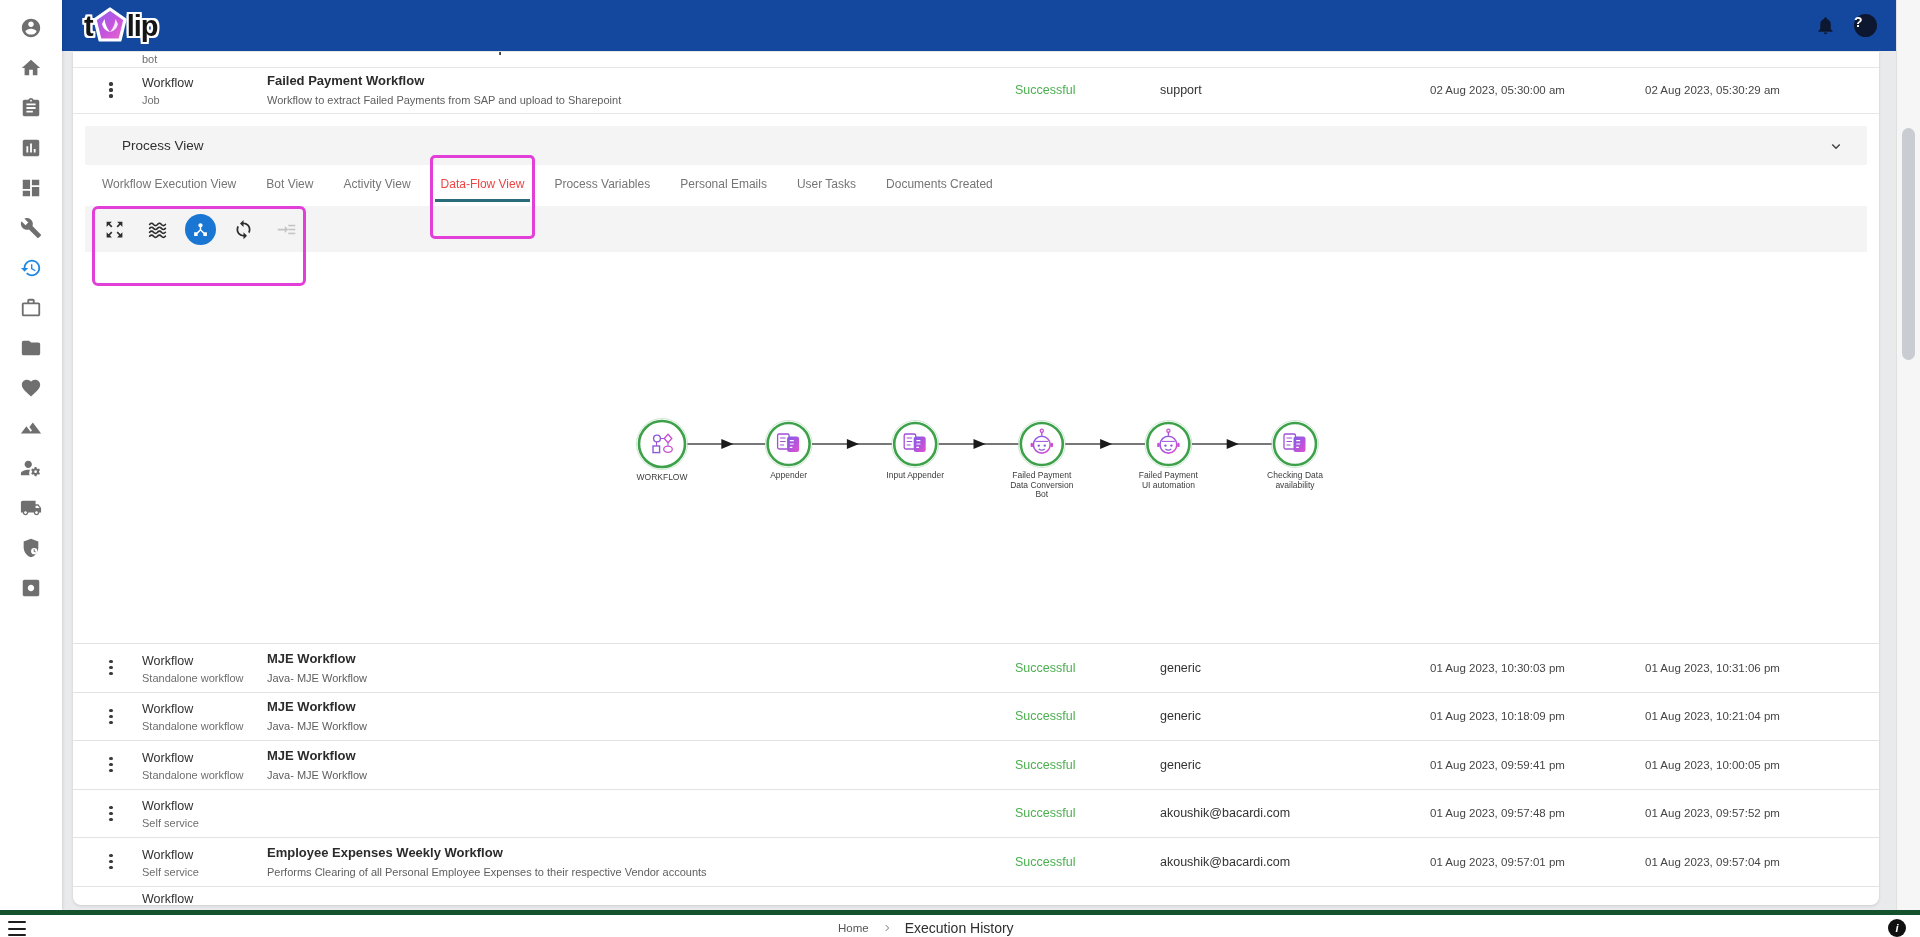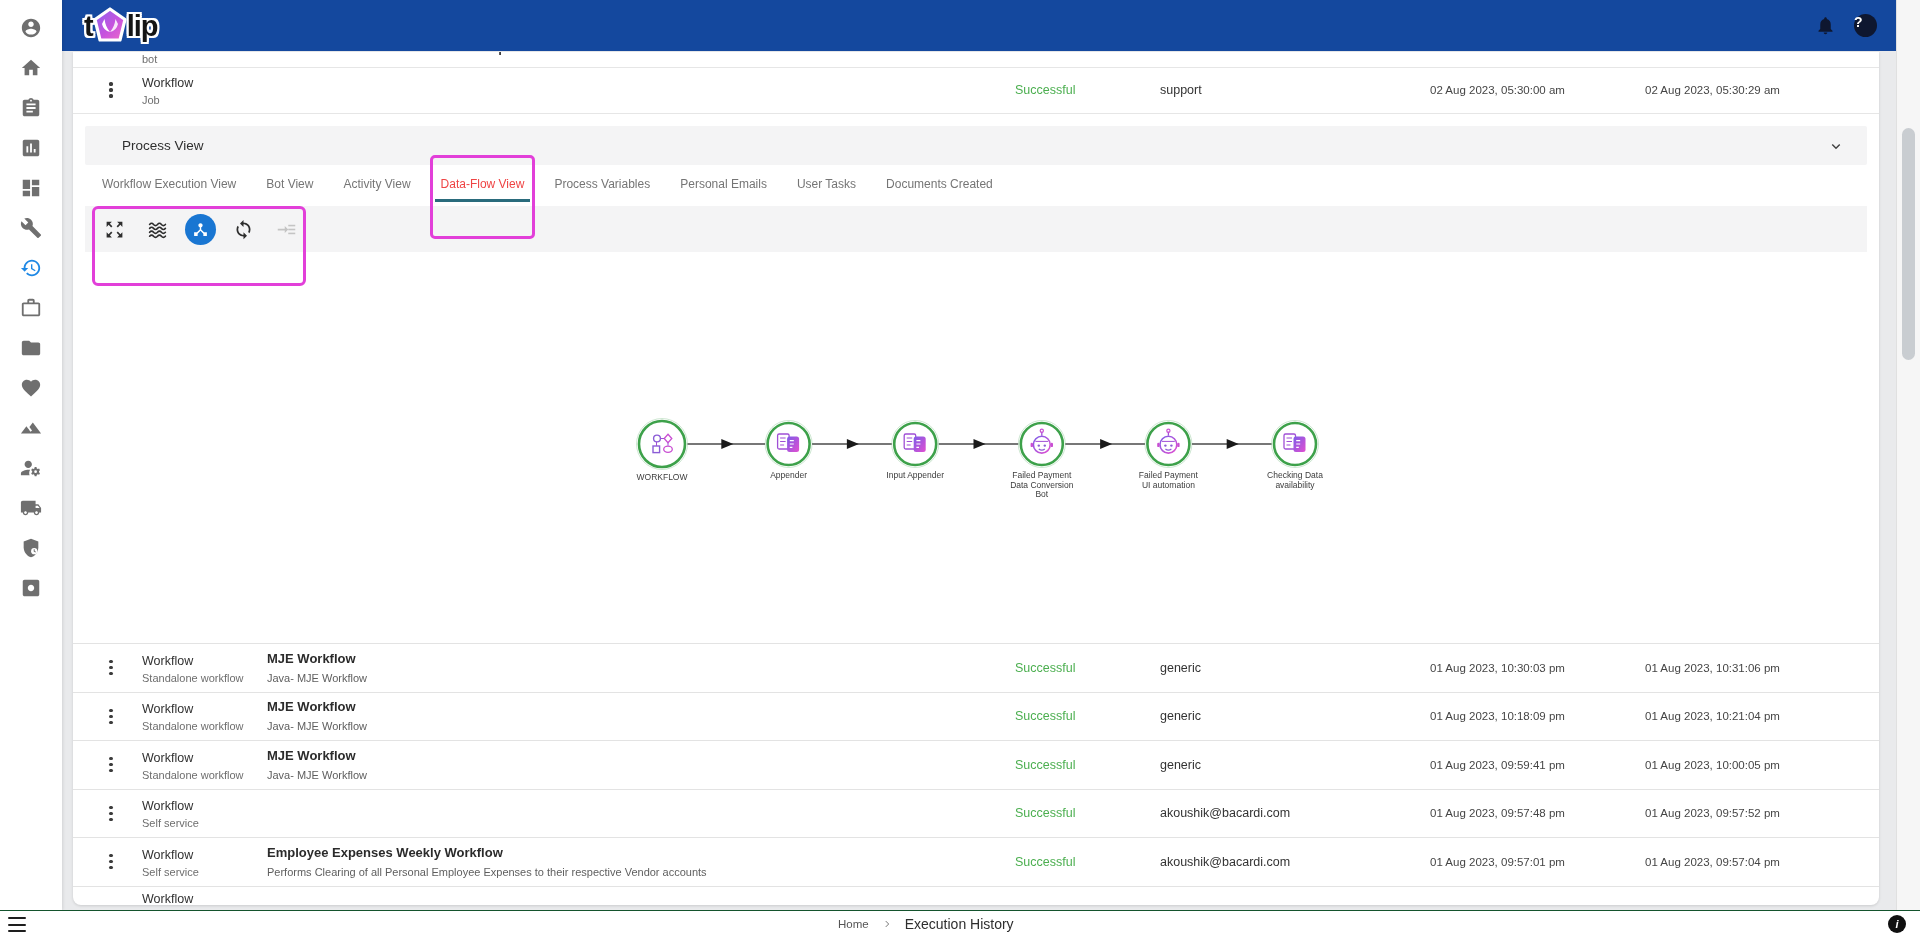--- a/index.html
+++ b/index.html
@@ -60,21 +60,21 @@
   .tbbtn svg{fill:#2E2E2E}
   .tbbtn.active{width:31px;height:31px;border-radius:50%;background:var(--accent);margin:0 1.5px}
   .tbbtn.active svg{fill:#fff}
   .tbbtn.disabled svg{fill:#C4C4C4}
   .anno-toolbar{position:absolute;left:19px;top:154px;width:214px;height:80px;border:3.5px solid var(--magenta);border-radius:6px;pointer-events:none;z-index:6}
   #flow{position:absolute;left:0;top:200px}
 
   
   #scrollstrip{position:absolute;right:0;top:0;width:24px;height:910px;background:#F6F6F6;border-left:1px solid #E0E0E0;z-index:25}
   #scrollthumb{position:absolute;left:5px;top:128px;width:13px;height:232px;background:#C9CDD1;border-radius:7px;cursor:pointer}
-  #footer{position:absolute;left:0;top:910px;width:1920px;height:27px;background:#fff;border-top:1px solid #14532d;z-index:40}
+  #footer{position:absolute;left:0;top:910px;width:1920px;height:27px;background:#fff;border-top:5px solid #14532d;z-index:40}
   #hamb{position:absolute;left:8px;top:6px;width:18px;height:15px;display:flex;flex-direction:column;justify-content:space-between;cursor:pointer}
   #hamb i{display:block;height:2px;background:#1E1E1E;border-radius:1px}
   #crumbs{position:absolute;left:838px;top:0;height:26px;display:flex;align-items:center;gap:13px}
   .crumb-home{font-size:11.5px;color:#555;cursor:pointer}
   .crumb-cur{font-size:14px;color:#2E2E2E}
   #infobtn{position:absolute;right:14px;top:4px;width:18px;height:18px;border-radius:50%;background:#101010;color:#fff;font-size:11px;font-weight:bold;display:flex;align-items:center;justify-content:center;font-style:italic;cursor:pointer}
 </style>
 </head>
 <body>
 
@@ -195,20 +195,24 @@
       <span style="position:absolute;left:69px;top:13px;font-size:11px;color:#6E6E6E">bot</span>
     </div>
     <div class="hdiv" style="top:15px"></div>
     <div class="erow" style="top: 15px; height: 46px;">
         <span class="cell c-menu">
           <span class="dots"></span>
         </span>
      <span class="cell c-type">
        <span class="t-main">Workflow</span>
        <span class="t-sub" style="display:block">Job</span>
+     </span>
+     <span class="cell c-name">
+       <span class="n-title" style="display:block">Failed Payment Workflow</span>
+       <span class="n-desc" style="display:block">Workflow to extract Failed Payments from SAP and upload to Sharepoint</span>
      </span>
      <span class="cell c-status">Successful</span>
      <span class="cell c-req">support</span>
      <span class="cell c-start">02 Aug 2023, 05:30:00 am</span>
      <span class="cell c-end">02 Aug 2023, 05:30:29 am</span>
       </div>
       <div id="toprow-host"></div>
     <div class="hdiv" style="top:61px"></div>
 
     <div id="pvbar">

